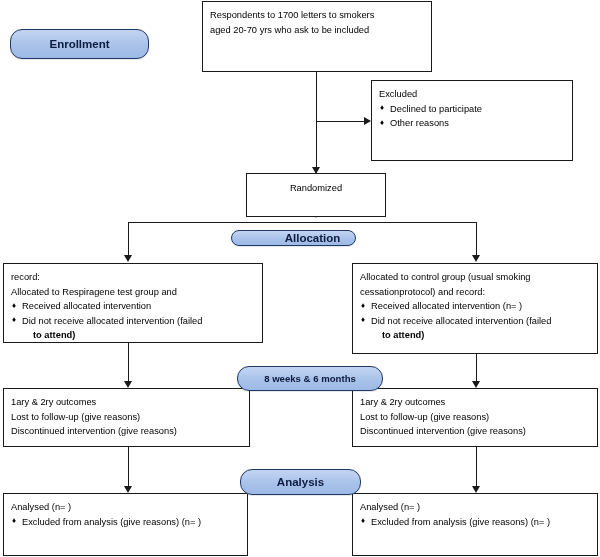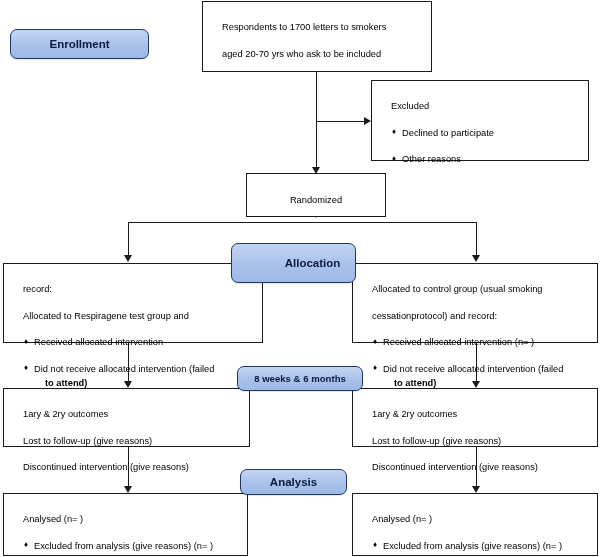--- a/index.html
+++ b/index.html
@@ -28,21 +28,21 @@
     z-index: 3;
   }
   .box .inner {
     padding: 6px 7px 4px 7px;
   }
   .box.center-text .inner {
     text-align: center;
     padding-top: 7px;
   }
   .line {
-    margin: 12px;
+    margin: 0;
     white-space: nowrap;
   }
   .bullet {
     position: relative;
     padding-left: 11px;
   }
   .bullet::before {
     content: "\2666";
     position: absolute;
     left: 1px;
@@ -51,21 +51,21 @@
   }
   .bullet .cont {
     display: block;
     padding-left: 11px;
     font-weight: bold;
   }
   .badge {
     position: absolute;
     box-sizing: border-box;
     border: 1px solid #1f3864;
-    border-radius: 7px;
+    border-radius: 12px;
     background: linear-gradient(180deg, #c3d4f2 0%, #a9c2ea 55%, #9db9e6 100%);
     color: #0d1b3e;
     font-weight: bold;
     font-size: 11.5px;
     display: flex;
     align-items: center;
     justify-content: center;
     z-index: 8;
     box-shadow: 0 1px 1px rgba(0,0,0,0.10);
   }
@@ -106,29 +106,29 @@
 </style>
 </head>
 <body>
 
 <div id="diagram">
 
   <div class="badge" style="left:10px; top:29px; width:139px; height:30px;">
     <span>Enrollment</span>
   </div>
 
-  <div class="badge" style="left:231px; top:243px; width:125px; height:40px;padding-left:38px;">
+  <div class="badge" style="left:231px; top:230px; width:125px; height:16px;padding-left:38px;">
     <span>Allocation</span>
   </div>
 
-  <div class="badge small" style="left:237px; top:366px; width:126px; height:25px;">
+  <div class="badge small" style="left:237px; top:366px; width:146px; height:25px;">
     <span>8 weeks &amp; 6 months</span>
   </div>
 
-  <div class="badge" style="left:240px; top:469px; width:107px; height:26px;justify-content:center;">
+  <div class="badge" style="left:240px; top:469px; width:121px; height:26px;justify-content:center;">
     <span>Analysis</span>
   </div>
 
   <div class="vline" style="left:316px; top:72px; height:101px;"></div>
 
   <div class="hline" style="left:316px; top:121px; width:48px;"></div>
   <div class="arrow-right" style="left:364px; top:117px;"></div>
 
   <div class="arrow-down" style="left:312px; top:167px;"></div>
 
@@ -151,21 +151,21 @@
   <div class="vline" style="left:476px; top:447px; height:44px;"></div>
   <div class="arrow-down" style="left:472px; top:486px;"></div>
 
   <div class="box" style="left:202px; top:1px; width:230px; height:71px;">
     <div class="inner">
       <div class="line">Respondents to 1700 letters to smokers</div>
       <div class="line">aged 20-70 yrs who ask to be included</div>
     </div>
   </div>
 
-  <div class="box" style="left:371px; top:80px; width:218px; height:81px;">
+  <div class="box" style="left:371px; top:80px; width:202px; height:81px;">
     <div class="inner">
       <div class="line">Excluded</div>
       <div class="line bullet">Declined to participate</div>
       <div class="line bullet">Other reasons</div>
     </div>
   </div>
 
   <div class="box center-text" style="left:246px; top:173px; width:140px; height:44px;">
     <div class="inner">
       <div class="line">Randomized</div>
@@ -177,21 +177,21 @@
       <div class="line">record:</div>
       <div class="line">Allocated to Respiragene test group and</div>
       <div class="line bullet">Received allocated intervention</div>
       <div class="line bullet">
         <span>Did not receive allocated intervention (failed</span>
         <span class="cont">to attend)</span>
       </div>
     </div>
   </div>
 
-  <div class="box" style="left:352px; top:263px; width:246px; height:80px;">
+  <div class="box" style="left:352px; top:263px; width:246px; height:91px;">
     <div class="inner">
       <div class="line">Allocated to control group (usual smoking</div>
       <div class="line">cessationprotocol)  and record:</div>
       <div class="line bullet">Received allocated intervention (n=  )</div>
       <div class="line bullet">
         <span>Did not receive allocated intervention (failed</span>
         <span class="cont">to attend)</span>
       </div>
     </div>
   </div>

